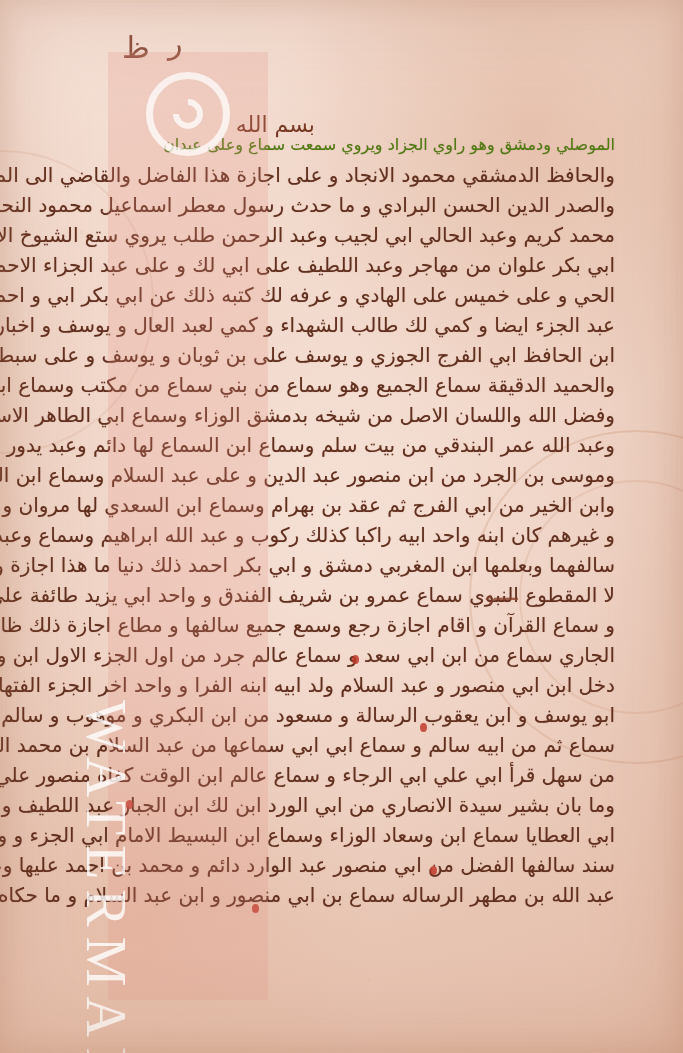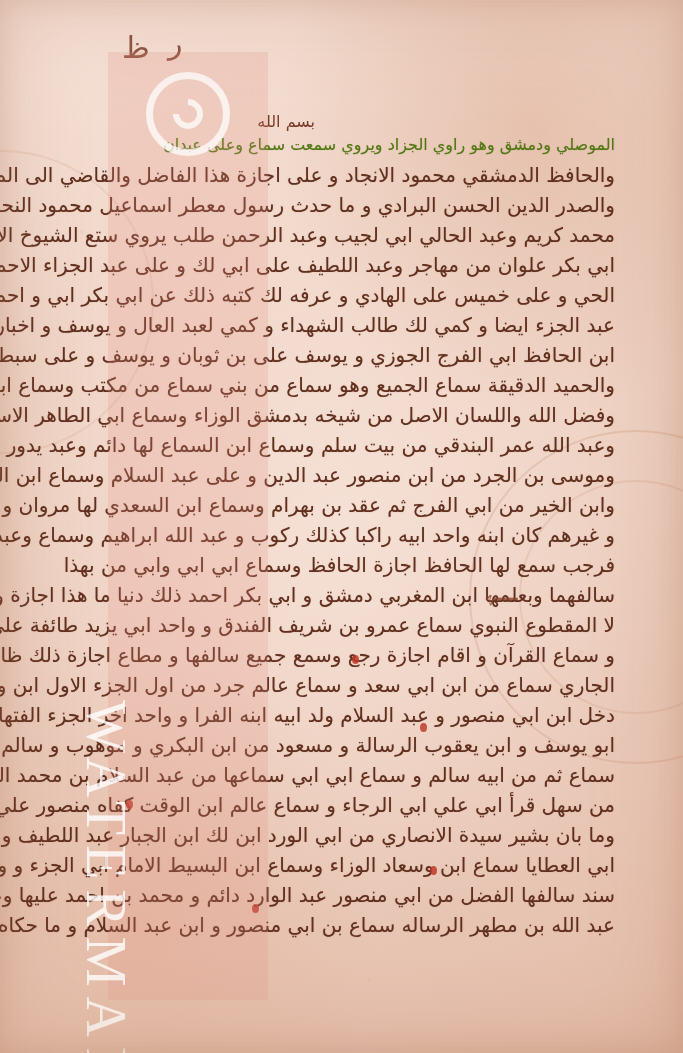--- a/index.html
+++ b/index.html
@@ -137,21 +137,21 @@
   }
   .line.tight { letter-spacing: -1.5px; }
   .headword {
     font-size: 16px;
     color: #4d7c0f;
   }
   .basmala {
     position: absolute;
     right: 300px;
     top: -18px;
-    font-size: 16px;
+    font-size: 22px;
     color: #7a3a26;
   }
 
   
   .red-dot {
     position: absolute;
     width: 7px;
     height: 9px;
     background: #c0392b;
     border-radius: 50% 50% 50% 50%;
@@ -195,21 +195,20 @@
     <div class="line tight">ابي بكر علوان من مهاجر وعبد اللطيف على ابي لك و على عبد الجزاء الاحمر وعلى الطالب</div>
     <div class="line tight">الحي و على خميس على الهادي و عرفه لك كتبه ذلك عن ابي بكر ابي و احمد وظاهر منصور</div>
     <div class="line tight">عبد الجزء ايضا و كمي لك طالب الشهداء و كمي لعبد العال و يوسف و اخبار يوسف</div>
     <div class="line tight">ابن الحافظ ابي الفرج الجوزي و يوسف على بن ثوبان و يوسف و على سبط ابن الجوزي</div>
     <div class="line tight">والحميد الدقيقة سماع الجميع وهو سماع من بني سماع من مكتب وسماع ابن السعدي</div>
     <div class="line tight">وفضل الله واللسان الاصل من شيخه بدمشق الوزاء وسماع ابي الطاهر الاسد ايضا</div>
     <div class="line tight">وعبد الله عمر البندقي من بيت سلم وسماع ابن السماع لها دائم وعبد يدور عليها</div>
     <div class="line tight">وموسى بن الجرد من ابن منصور عبد الدين و على عبد السلام وسماع ابن السعدي</div>
     <div class="line tight">وابن الخير من ابي الفرج ثم عقد بن بهرام وسماع ابن السعدي لها مروان و ابي حمزة وغيره</div>
     <div class="line tight">و غيرهم كان ابنه واحد ابيه راكبا كذلك ركوب و عبد الله ابراهيم وسماع وعبد الملك</div>
-    <div class="line tight">فرجب سمع لها الحافظ اجازة الحافظ وسماع ابي ابي وابي من بهذا</div>
     <div class="line tight">سالفهما وبعلمها ابن المغربي دمشق و ابي بكر احمد ذلك دنيا ما هذا اجازة و صالح بن</div>
     <div class="line tight">لا المقطوع النبوي سماع عمرو بن شريف الفندق و واحد ابي يزيد طائفة على جامع الحسن سمع</div>
     <div class="line tight">و سماع القرآن و اقام اجازة رجع وسمع جميع سالفها و مطاع اجازة ذلك ظاهرا محمد مكرم</div>
     <div class="line tight">الجاري سماع من ابن ابي سعد و سماع عالم جرد من اول الجزء الاول ابن وسماع طاهر</div>
     <div class="line tight">دخل ابن ابي منصور و عبد السلام ولد ابيه ابنه الفرا و واحد اخر الجزء الفتها النصر بن محمد عبد الرحمن</div>
     <div class="line tight">ابو يوسف و ابن يعقوب الرسالة و مسعود من ابن البكري و موهوب و سالم الخوانسي</div>
     <div class="line tight">سماع ثم من ابيه سالم و سماع ابي ابي سماعها من عبد السلام بن محمد الرساله و ابو اسماعيل ابي اليقظ</div>
     <div class="line tight">من سهل قرأ ابي علي ابي الرجاء و سماع عالم ابن الوقت كفاه منصور علي بن ابي بكرى</div>
     <div class="line tight">وما بان بشير سيدة الانصاري من ابي الورد ابن لك ابن الجبار عبد اللطيف و سماع على</div>
     <div class="line tight">ابي العطايا سماع ابن وسعاد الوزاء وسماع ابن البسيط الامام ابي الجزء و واحد</div>

